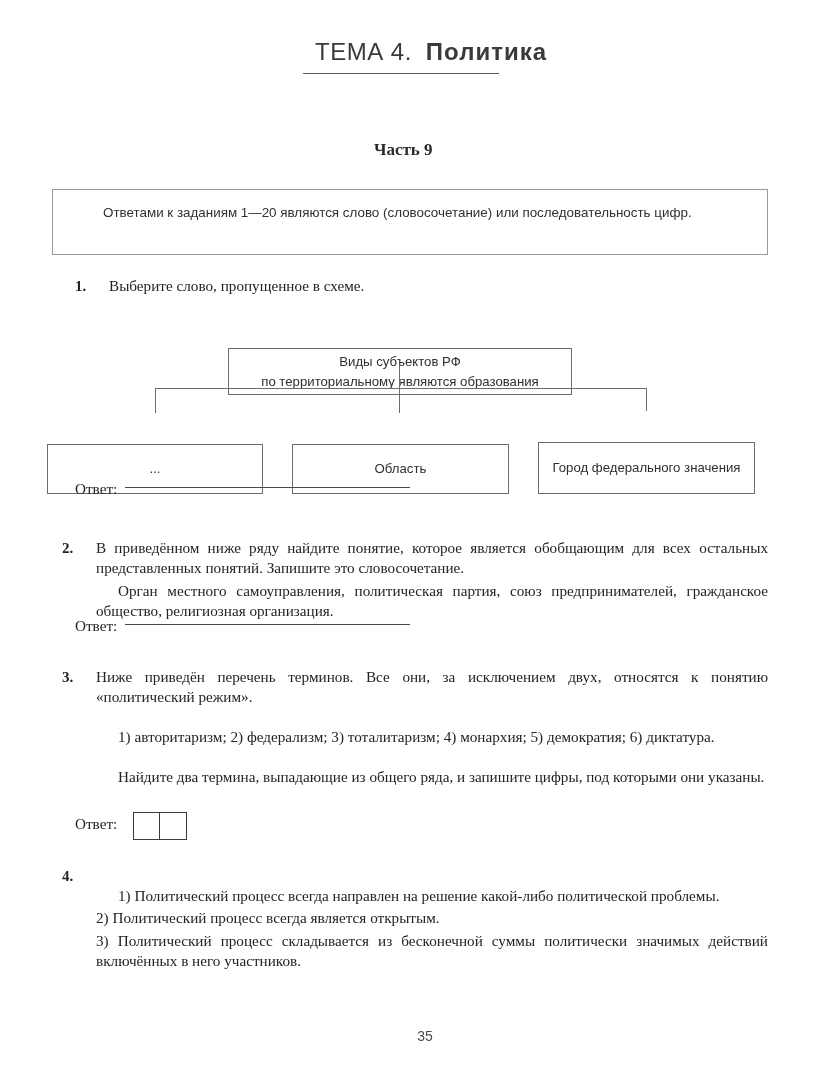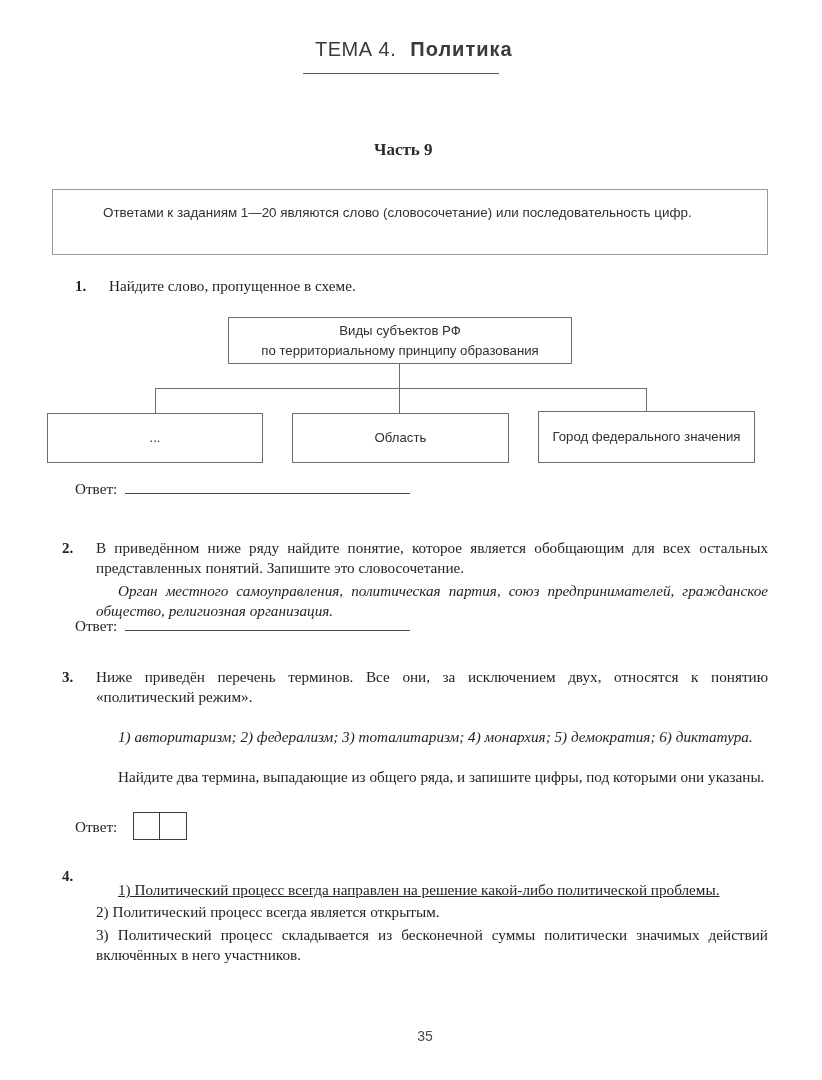--- a/index.html
+++ b/index.html
@@ -16,21 +16,21 @@
     font-family: "Liberation Serif", serif;
     color: #2b2b2b;
   }
 
   
   .topic-header {
     position: absolute;
     left: 315px;
     top: 38px;
     font-family: "Liberation Sans", sans-serif;
-    font-size: 20px;
+    font-size: 24px;
     letter-spacing: 0.5px;
     color: #3a3a3a;
     white-space: nowrap;
   }
   .topic-header .topic-label { font-weight: 400; }
   .topic-header .topic-name {
     font-weight: bold;
     margin-left: 14px;
     letter-spacing: 1px;
   }
@@ -87,30 +87,30 @@
     top: 0;
     font-weight: bold;
     font-size: 15px;
   }
   .task-body {
     margin-left: 34px;
     text-align: justify;
   }
   .task-body p { margin: 0 0 2px 0; }
   .task-body p.indent { text-indent: 22px; }
-  .task-body p.ital { font-style: italic; text-indent: 22px; }
+  .task-body p.ital { text-indent: 22px; }
 
   
   .answer-row {
     position: absolute;
     font-family: "Liberation Serif", serif;
     font-size: 15.2px;
     color: #232323;
     display: flex;
-    align-items: flex-end;
+    align-items: center;
   }
   .answer-label { white-space: nowrap; }
   .answer-line {
     display: inline-block;
     width: 285px;
     border-bottom: 1px solid #4a4a4a;
     margin-left: 8px;
     margin-bottom: 4px;
     height: 1px;
   }
@@ -142,20 +142,21 @@
     box-sizing: border-box;
     font-family: "Liberation Sans", sans-serif;
     font-size: 13.2px;
     color: #2f2f2f;
     display: flex;
     align-items: center;
     justify-content: center;
     text-align: center;
     line-height: 1.45;
     background: #fff;
+    margin-top: 31px;
   }
   .dbox.root { left: 228px; top: 317px; width: 344px; height: 47px; }
   .dbox.c1   { left: 47px;  top: 413px; width: 216px; height: 50px; }
   .dbox.c2   { left: 292px; top: 413px; width: 217px; height: 50px; }
   .dbox.c3   { left: 538px; top: 411px; width: 217px; height: 52px; }
 
   .conn {
     position: absolute;
     background: #6d6d6d;
   }
@@ -193,29 +194,29 @@
 
   <div class="part-title">Часть 9</div>
 
   <div class="instruction-box">
     <p>Ответами к заданиям 1—20 являются слово (словосочетание) или последовательность цифр.</p>
   </div>
 
   <div class="task" style="left:75px; top:276px; width:690px;">
     <span class="task-num">1.</span>
     <div class="task-body">
-      <p>Найдите слово, пропущенное в схеме.</p>
+      <p>Выберите слово, пропущенное в схеме.</p>
     </div>
   </div>
 
   <div class="diagram">
     <div class="dbox root">
       <div>
         <span>Виды субъектов РФ</span><br>
-        <span>по территориальному принципу образования</span>
+        <span>по территориальному являются образования</span>
       </div>
     </div>
     <div class="conn v-root"></div>
     <div class="conn h-bus"></div>
     <div class="conn v-c1"></div>
     <div class="conn v-c2"></div>
     <div class="conn v-c3"></div>
     <div class="dbox c1">
       <span>...</span>
     </div>
@@ -258,21 +259,21 @@
     <span class="answer-label">Ответ:</span>
     <span class="answer-cells">
       <span class="cell"></span>
       <span class="cell"></span>
     </span>
   </div>
 
   <div class="task" style="left:62px; top:866px; width:706px;">
     <span class="task-num">4.</span>
     <div class="task-body">
-      <p class="indent" style="margin-top:14px;text-decoration:underline;">1) Политический процесс всегда направлен на решение какой-либо политической проблемы.</p>
+      <p class="indent" style="margin-top:20px;">1) Политический процесс всегда направлен на решение какой-либо политической проблемы.</p>
       <p>2) Политический процесс всегда является открытым.</p>
       <p>3) Политический процесс складывается из бесконечной суммы политически значимых действий включённых в него участников.</p>
     </div>
   </div>
 
   <div class="page-number">35</div>
 
 </div>
 
 </body></html>

